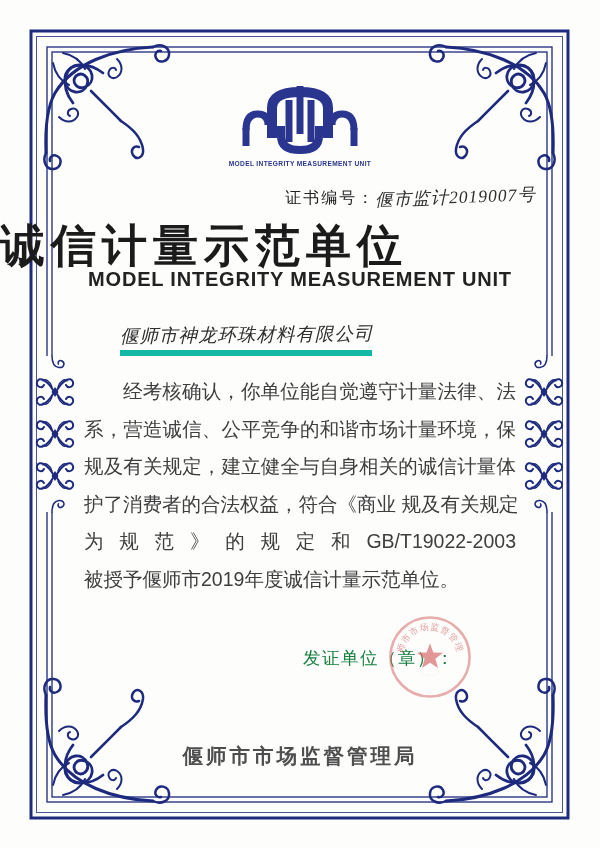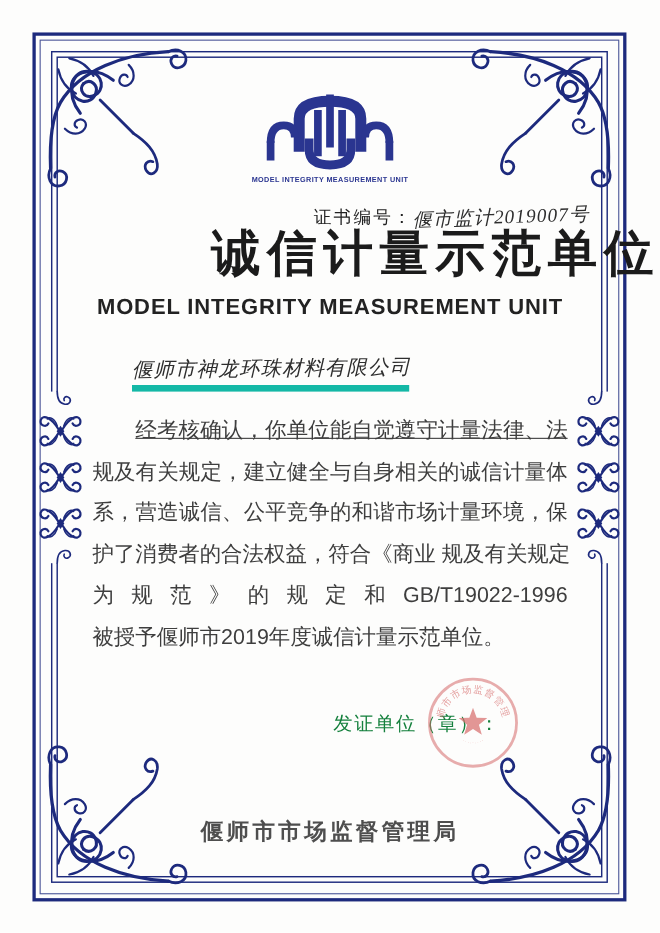--- a/index.html
+++ b/index.html
@@ -21,42 +21,42 @@
     white-space:nowrap;
   }
   .cert-no .label{font-family:"Liberation Serif","DejaVu Serif",serif;letter-spacing:2px;margin-left:20px;}
   .hand{
     font-style:italic;color:#2e2e2e;letter-spacing:1px;
     font-family:"Liberation Serif","DejaVu Serif",serif;
   }
   .cert-no .hand{display:inline-block;font-size:17.5px;transform:rotate(-2deg);}
   
   .title-zh{
-    position:absolute;top:200px;left:0;width:600px;text-align:right;
+    position:absolute;top:216px;left:0;width:600px;text-align:left;
     font-family:"Liberation Serif","DejaVu Serif",serif;font-weight:bold;
     font-size:45px;color:#1b1b1b;letter-spacing:6px;white-space:nowrap;
   }
   .title-en{
     position:absolute;top:268px;left:0;width:600px;text-align:center;
     font-weight:bold;font-size:20px;color:#222;letter-spacing:.8px;white-space:nowrap;
   }
   
   .company{
     position:absolute;top:322px;left:120px;width:252px;height:28px;
     border-bottom:6px solid #14b8a6;font-size:18.5px;line-height:26px;
     white-space:nowrap;
   }
   .company .hand{display:inline-block;transform:rotate(-.7deg);}
   
   .body-text{
     position:absolute;top:373px;left:84px;width:432px;
     font-size:19.5px;line-height:37.5px;color:#3e3e3e;
   }
   .body-text .line{text-align:justify;text-align-last:justify;white-space:nowrap;}
-  .body-text .line.first{text-indent:2em;text-decoration:underline;}
+  .body-text .line.first{text-indent:2em;}
   .body-text .line.last{text-align-last:left;}
   
   .issuer{
     position:absolute;top:646px;left:303px;font-size:17.5px;color:#15803d;
     letter-spacing:1.5px;white-space:nowrap;
   }
   .seal{position:absolute;left:386px;top:613px;}
   
   .org{
     position:absolute;top:742px;left:0;width:600px;text-align:center;
@@ -156,24 +156,24 @@
 
   <div class="title-zh">诚信计量示范单位</div>
   <div class="title-en">MODEL INTEGRITY MEASUREMENT UNIT</div>
 
   <div class="company">
     <span class="hand">偃师市神龙环珠材料有限公司</span>
   </div>
 
   <div class="body-text">
     <div class="line first">经考核确认，你单位能自觉遵守计量法律、法</div>
+    <div class="line">系，营造诚信、公平竞争的和谐市场计量环境，保</div>
     <div class="line">规及有关规定，建立健全与自身相关的诚信计量体</div>
-    <div class="line">系，营造诚信、公平竞争的和谐市场计量环境，保</div>
     <div class="line">护了消费者的合法权益，符合《商业 规及有关规定</div>
-    <div class="line">为规范》的规定和GB/T19022-1996</div>
+    <div class="line">为规范》的规定和GB/T19022-2003</div>
     <div class="line last">被授予偃师市2019年度诚信计量示范单位。</div>
   </div>
 
   <div class="issuer">发证单位（章）：</div>
 
   <svg class="seal" width="88" height="88" viewBox="0 0 90 90">
     <defs>
       <path id="sealTopArc" d="M 17,45 a 28,28 0 1 1 56,0" fill="none"></path>
       <path id="sealBottomArc" d="M 25,45 a 20,20 0 0 0 40,0" fill="none"></path>
     </defs>

